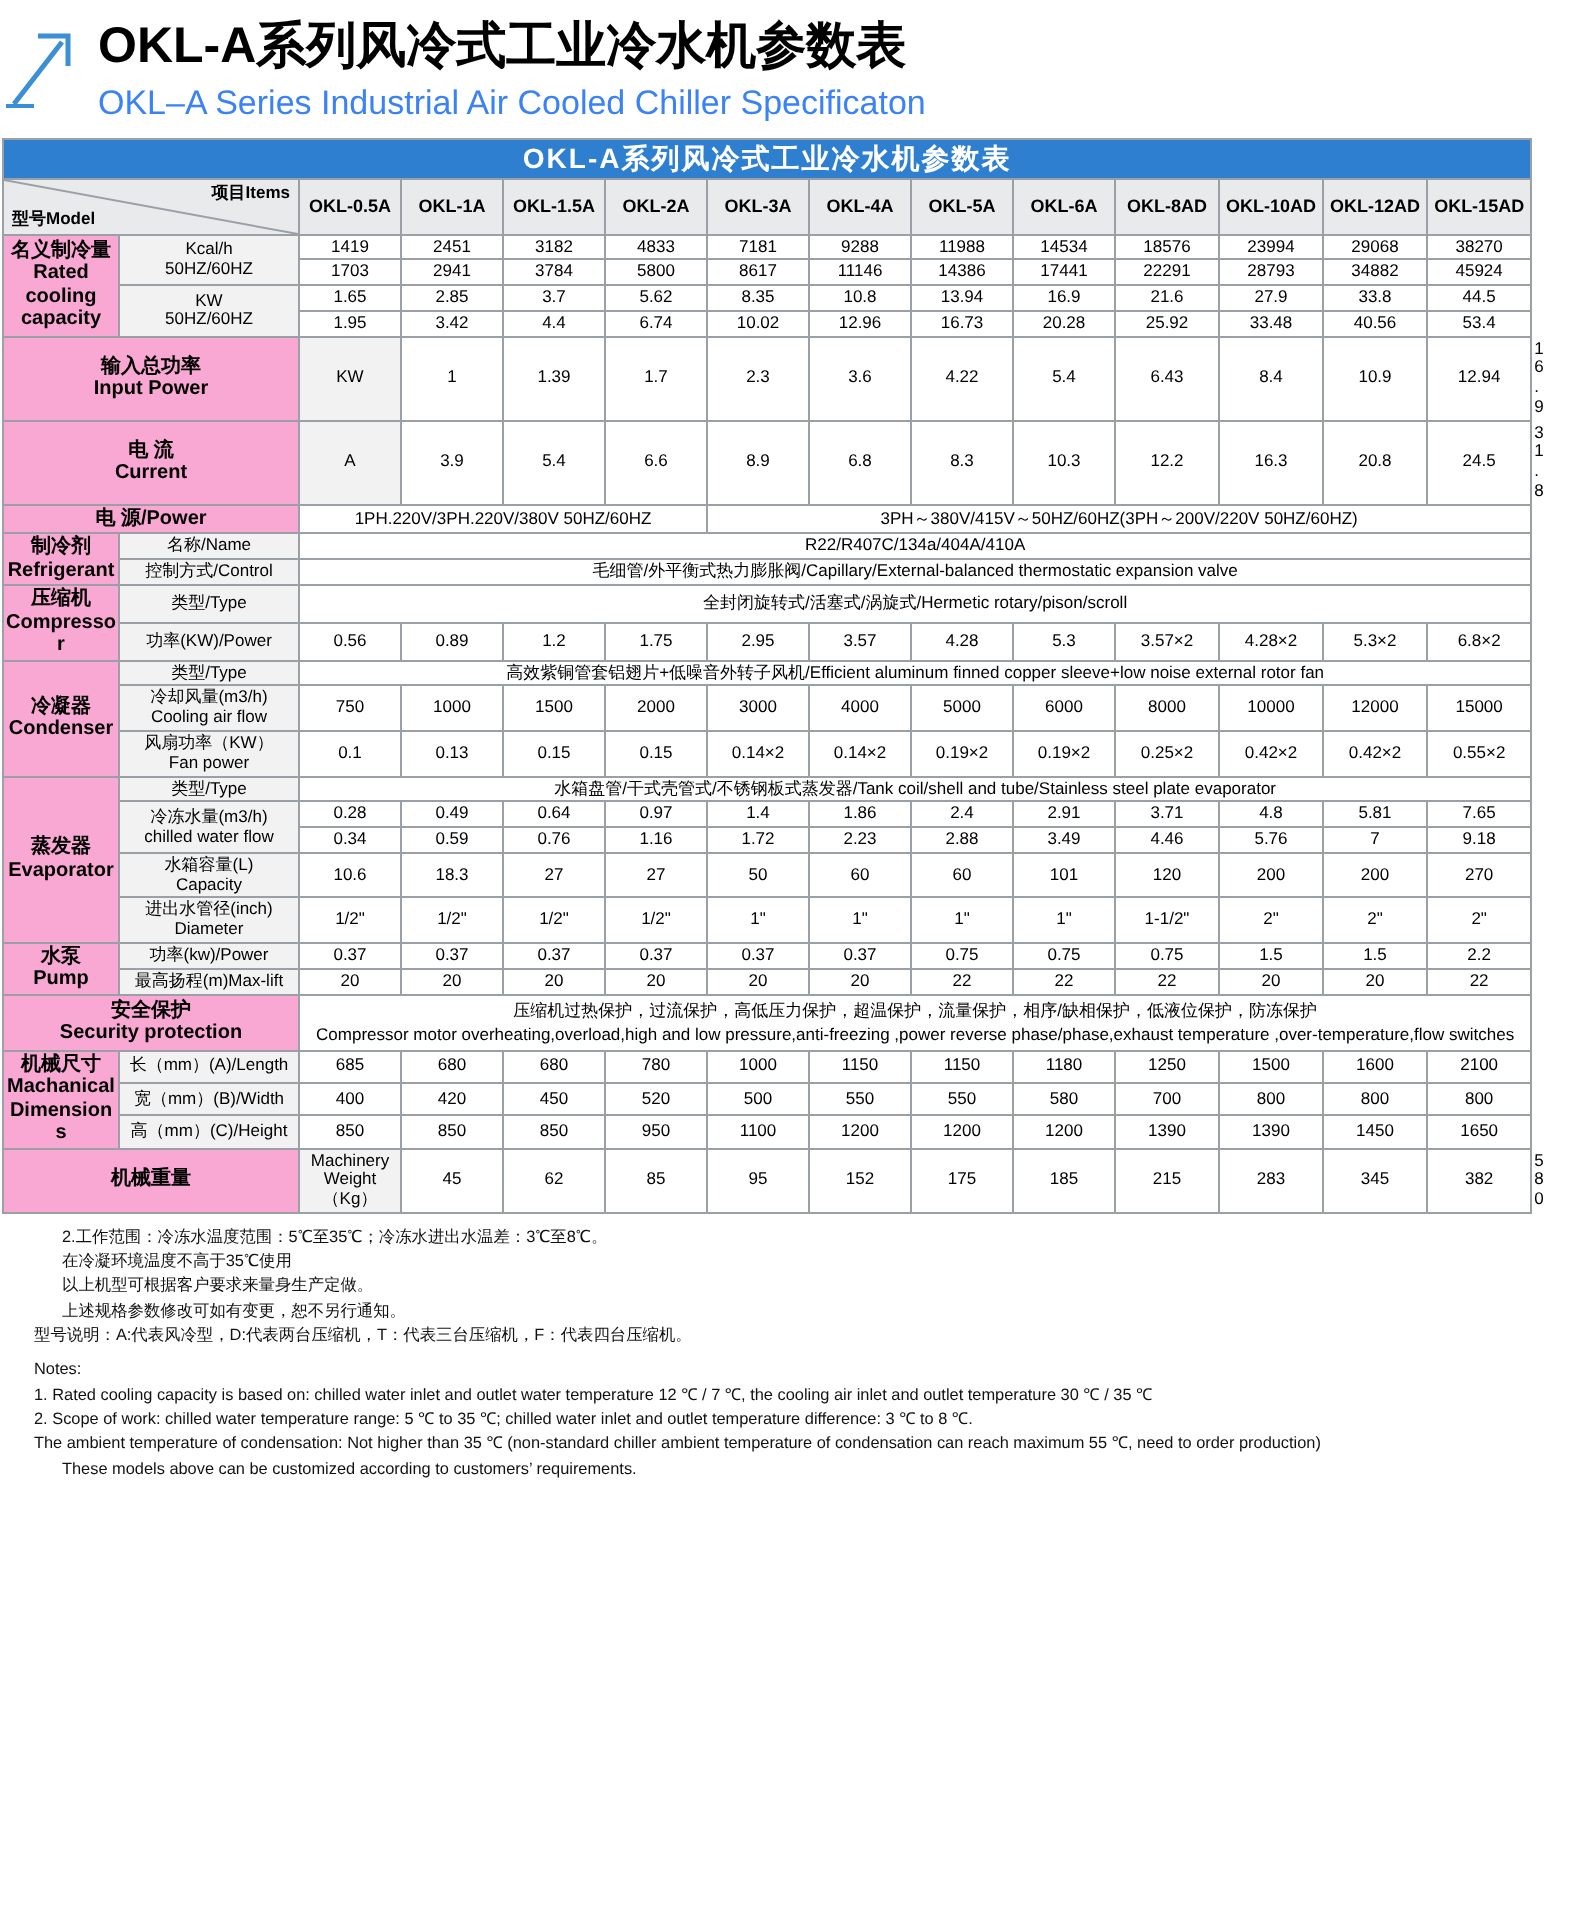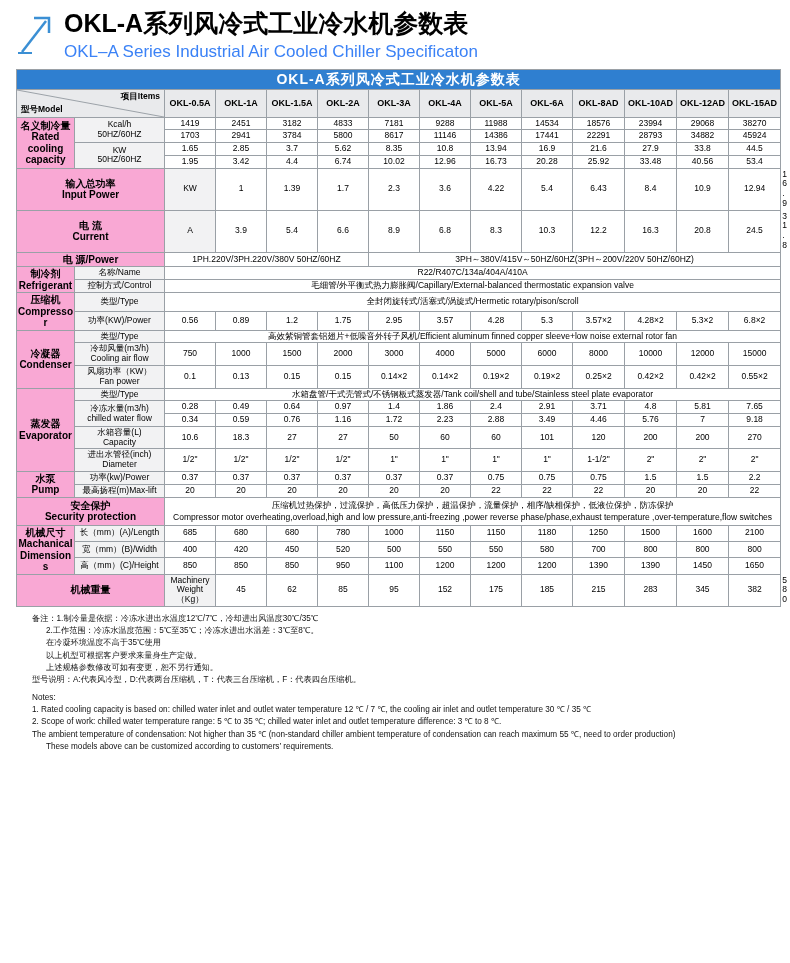--- a/index.html
+++ b/index.html
@@ -3,21 +3,21 @@
 <meta charset="utf-8">
 <style>
   * { box-sizing: border-box; }
   body {
     margin: 0;
     width: 790px;
     background: #ffffff;
     font-family: "Liberation Sans", sans-serif;
     color: #000;
   }
-  .page { width: 790px; padding: 0 16px; }
+  .page { width: 790px; padding: 0 1px; }
 
   
   .header { display: flex; align-items: flex-start; padding: 10px 0 6px 0; }
   .logo { width: 46px; flex: 0 0 46px; padding-top: 2px; }
   .logo svg { display: block; }
   .titles { padding-left: 2px; }
   .title-cn {
     font-size: 25px; font-weight: bold; letter-spacing: 0px;
     line-height: 1.1; white-space: nowrap;
   }
@@ -450,21 +450,20 @@
           <td class="val">215</td>
           <td class="val">283</td>
           <td class="val">345</td>
           <td class="val">382</td>
           <td class="val">580</td>
         </tr>
       </tbody>
   </table>
 
   <div class="notes">
-    <div>备注：1.制冷量是依据：冷冻水进出水温度12℃/7℃，冷却进出风温度30℃/35℃</div>
     <div class="ind1">2.工作范围：冷冻水温度范围：5℃至35℃；冷冻水进出水温差：3℃至8℃。</div>
     <div class="ind1">在冷凝环境温度不高于35℃使用</div>
     <div class="ind1">以上机型可根据客户要求来量身生产定做。</div>
     <div class="ind1">上述规格参数修改可如有变更，恕不另行通知。</div>
     <div>型号说明：A:代表风冷型，D:代表两台压缩机，T：代表三台压缩机，F：代表四台压缩机。</div>
     <div class="gap"></div>
     <div>Notes:</div>
     <div>1. Rated cooling capacity is based on: chilled water inlet and outlet water temperature 12 ℃ / 7 ℃, the cooling air inlet and outlet temperature 30 ℃ / 35 ℃</div>
     <div>2. Scope of work: chilled water temperature range: 5 ℃ to 35 ℃; chilled water inlet and outlet temperature difference: 3 ℃ to 8 ℃.</div>
     <div>The ambient temperature of condensation: Not higher than 35 ℃ (non-standard chiller ambient temperature of condensation can reach maximum 55 ℃, need to order production)</div>

